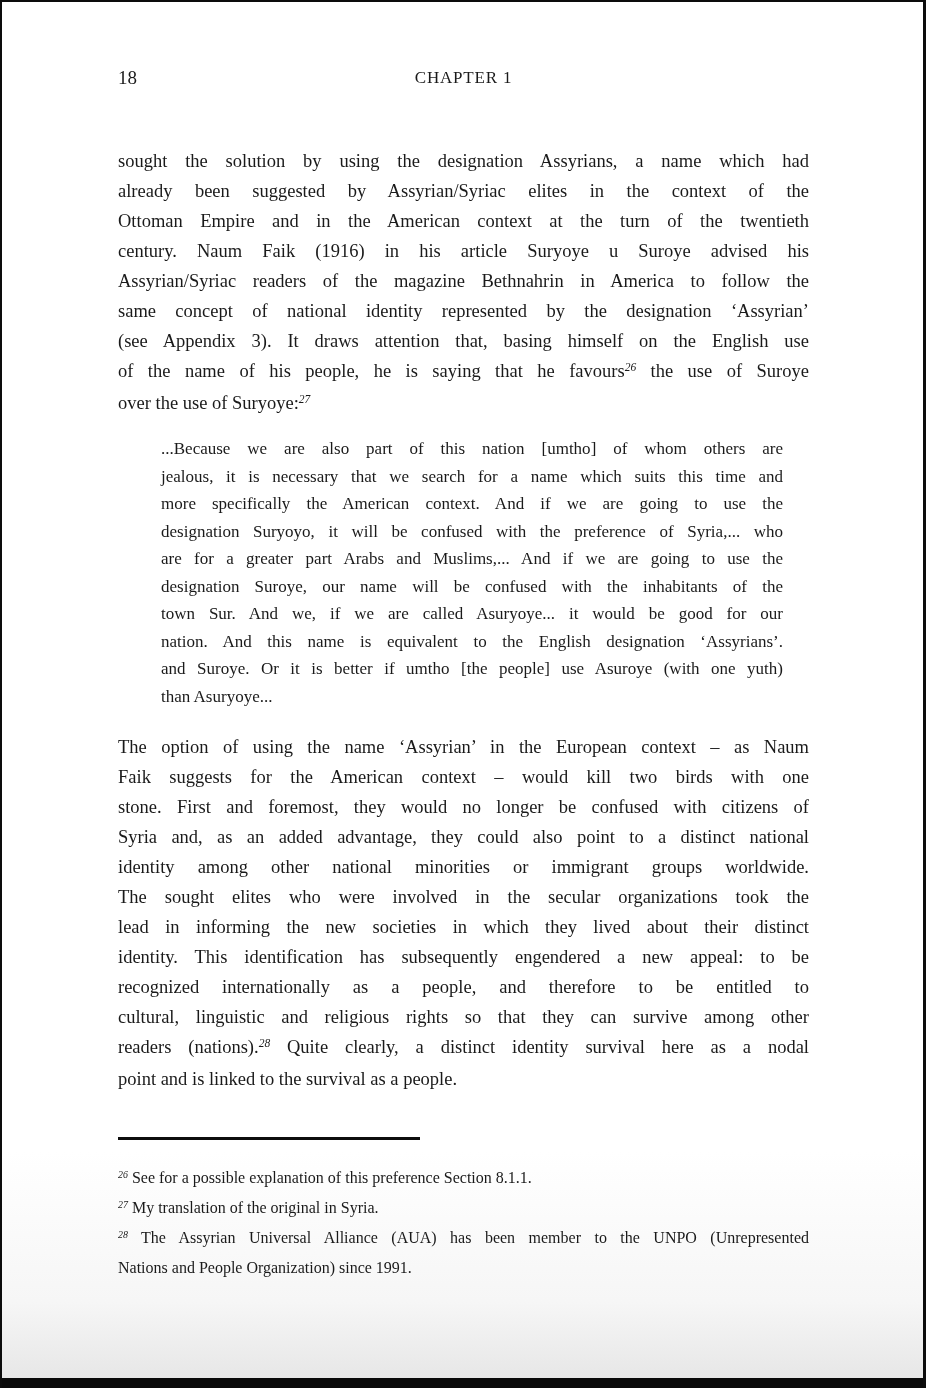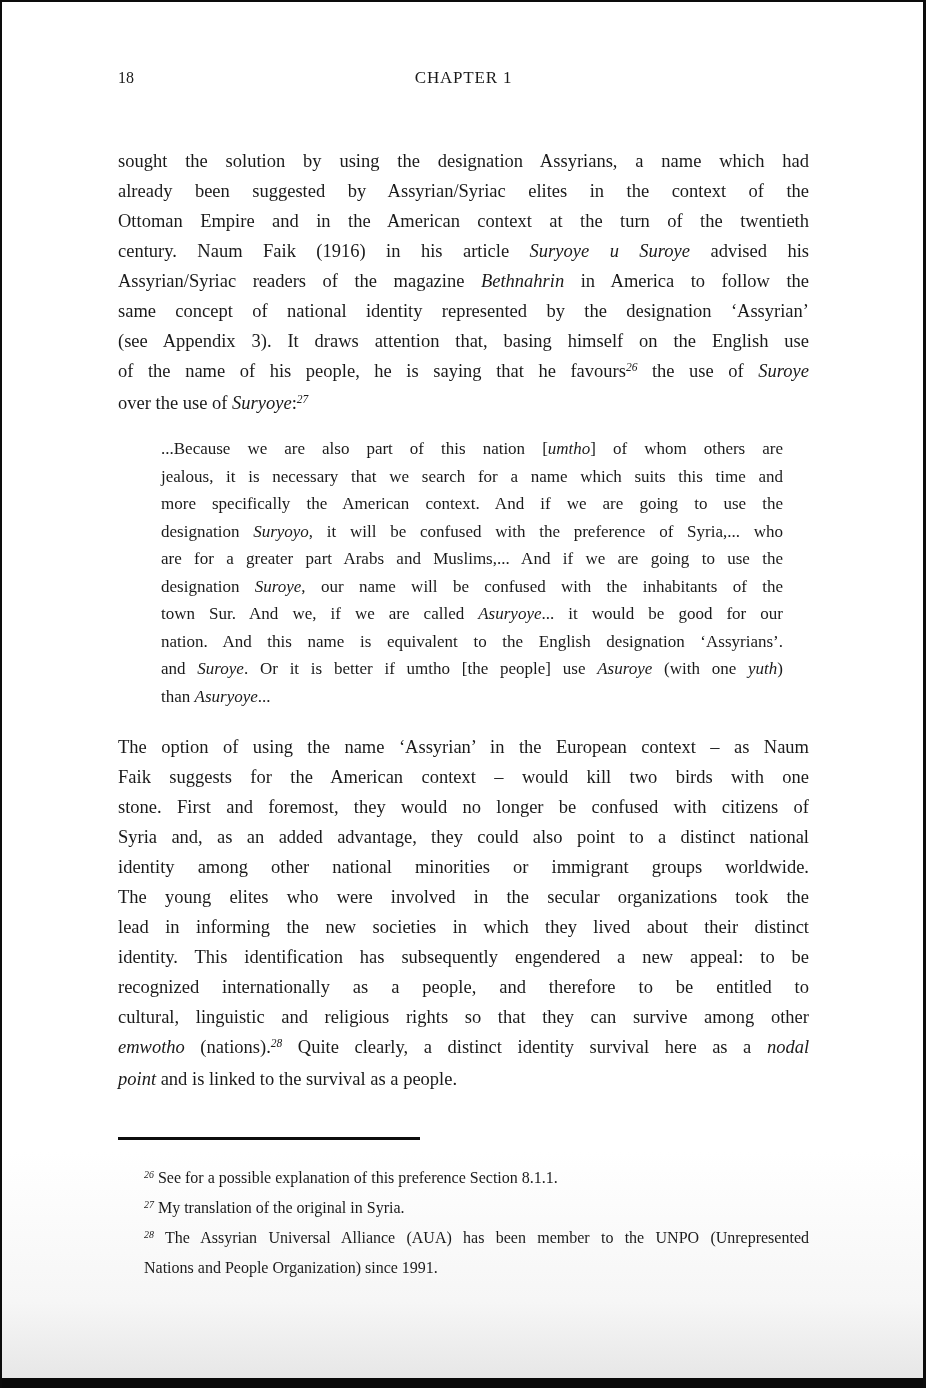--- a/index.html
+++ b/index.html
@@ -13,37 +13,37 @@
     border-top: 2px solid #0c0c0c;
     overflow: hidden;
     background: linear-gradient(to bottom, #ffffff 0px, #ffffff 1150px, #f6f6f6 1300px, #e7e7e7 1376px);
     font-family: "Liberation Serif", "DejaVu Serif", serif;
     color: #1a1a1a;
     -webkit-font-smoothing: antialiased;
   }
   .content { width: 691px; margin-left: 116px; padding-top: 64px; }
 
   .header { position: relative; height: 24px; text-align: center; }
-  .page-num { position: absolute; left: 0; top: 0; font-size: 16px; line-height: 24px; }
+  .page-num { position: absolute; left: 0; top: 0; font-size: 19px; line-height: 24px; }
   .chapter { font-size: 17px; line-height: 24px; letter-spacing: 0.8px; margin-top: 28px; }
 
   #body-blocks { margin-top: 56px; }
   .block.paragraph { font-size: 18.5px; line-height: 30px; }
   .block.quote {
     font-size: 17px; line-height: 27.5px;
     width: 622px; margin: 15px 0 22px 43px;
   }
   .line { text-align: justify; text-align-last: justify; }
   .line.last { text-align-last: left; }
-  .it { font-style: italic; }
+  .it { }
   .sup { font-size: 0.62em; position: relative; top: -0.52em; font-style: italic; }
 
   .fn-rule { margin-top: 43px; width: 302px; height: 3px; background: #0d0d0d; }
   #footnotes { margin-top: 24px; font-size: 16px; line-height: 28px; }
-  .footnote .line { text-align: justify; text-align-last: justify; margin-left: 26px; }
+  .footnote .line { text-align: justify; text-align-last: justify; }
   .footnote .line.last { text-align-last: left; }
 
   .bottom-bar { position: absolute; left: 0; right: 0; bottom: 0; height: 10px; background: #0a0a0a; }
 </style>
 </head>
 <body>
 
 <div class="page">
   <div class="content">
     <div class="header">
@@ -73,26 +73,26 @@
           <div class="line"><span>nation. And this name is equivalent to the English designation ‘Assyrians’.</span></div>
           <div class="line"><span>and </span><span class="it">Suroye</span><span>. Or it is better if umtho [the people] use </span><span class="it">Asuroye</span><span> (with one </span><span class="it">yuth</span><span>)</span></div>
           <div class="line last"><span>than </span><span class="it">Asuryoye</span><span>...</span></div>
         </div>
         <div class="block paragraph">
           <div class="line"><span>The option of using the name ‘Assyrian’ in the European context – as Naum</span></div>
           <div class="line"><span>Faik suggests for the American context – would kill two birds with one</span></div>
           <div class="line"><span>stone. First and foremost, they would no longer be confused with citizens of</span></div>
           <div class="line"><span>Syria and, as an added advantage, they could also point to a distinct national</span></div>
           <div class="line"><span>identity among other national minorities or immigrant groups worldwide.</span></div>
-          <div class="line"><span>The young elites who were involved in the secular organizations took the</span></div>
+          <div class="line"><span>The sought elites who were involved in the secular organizations took the</span></div>
           <div class="line"><span>lead in informing the new societies in which they lived about their distinct</span></div>
           <div class="line"><span>identity. This identification has subsequently engendered a new appeal: to be</span></div>
           <div class="line"><span>recognized internationally as a people, and therefore to be entitled to</span></div>
           <div class="line"><span>cultural, linguistic and religious rights so that they can survive among other</span></div>
-          <div class="line"><span class="it">emwotho</span><span> (nations).</span><span class="sup">28</span><span> Quite clearly, a distinct identity survival here as a </span><span class="it">nodal</span></div>
+          <div class="line"><span class="it">readers</span><span> (nations).</span><span class="sup">28</span><span> Quite clearly, a distinct identity survival here as a </span><span class="it">nodal</span></div>
           <div class="line last"><span class="it">point</span><span> and is linked to the survival as a people.</span></div>
         </div>
       </div>
     <div class="fn-rule"></div>
     <div id="footnotes">
         <div class="footnote">
           <div class="line last"><span class="sup">26</span><span> </span><span>See for a possible explanation of this preference Section 8.1.1.</span></div>
         </div>
         <div class="footnote">
           <div class="line last"><span class="sup">27</span><span> </span><span>My translation of the original in Syria.</span></div>

